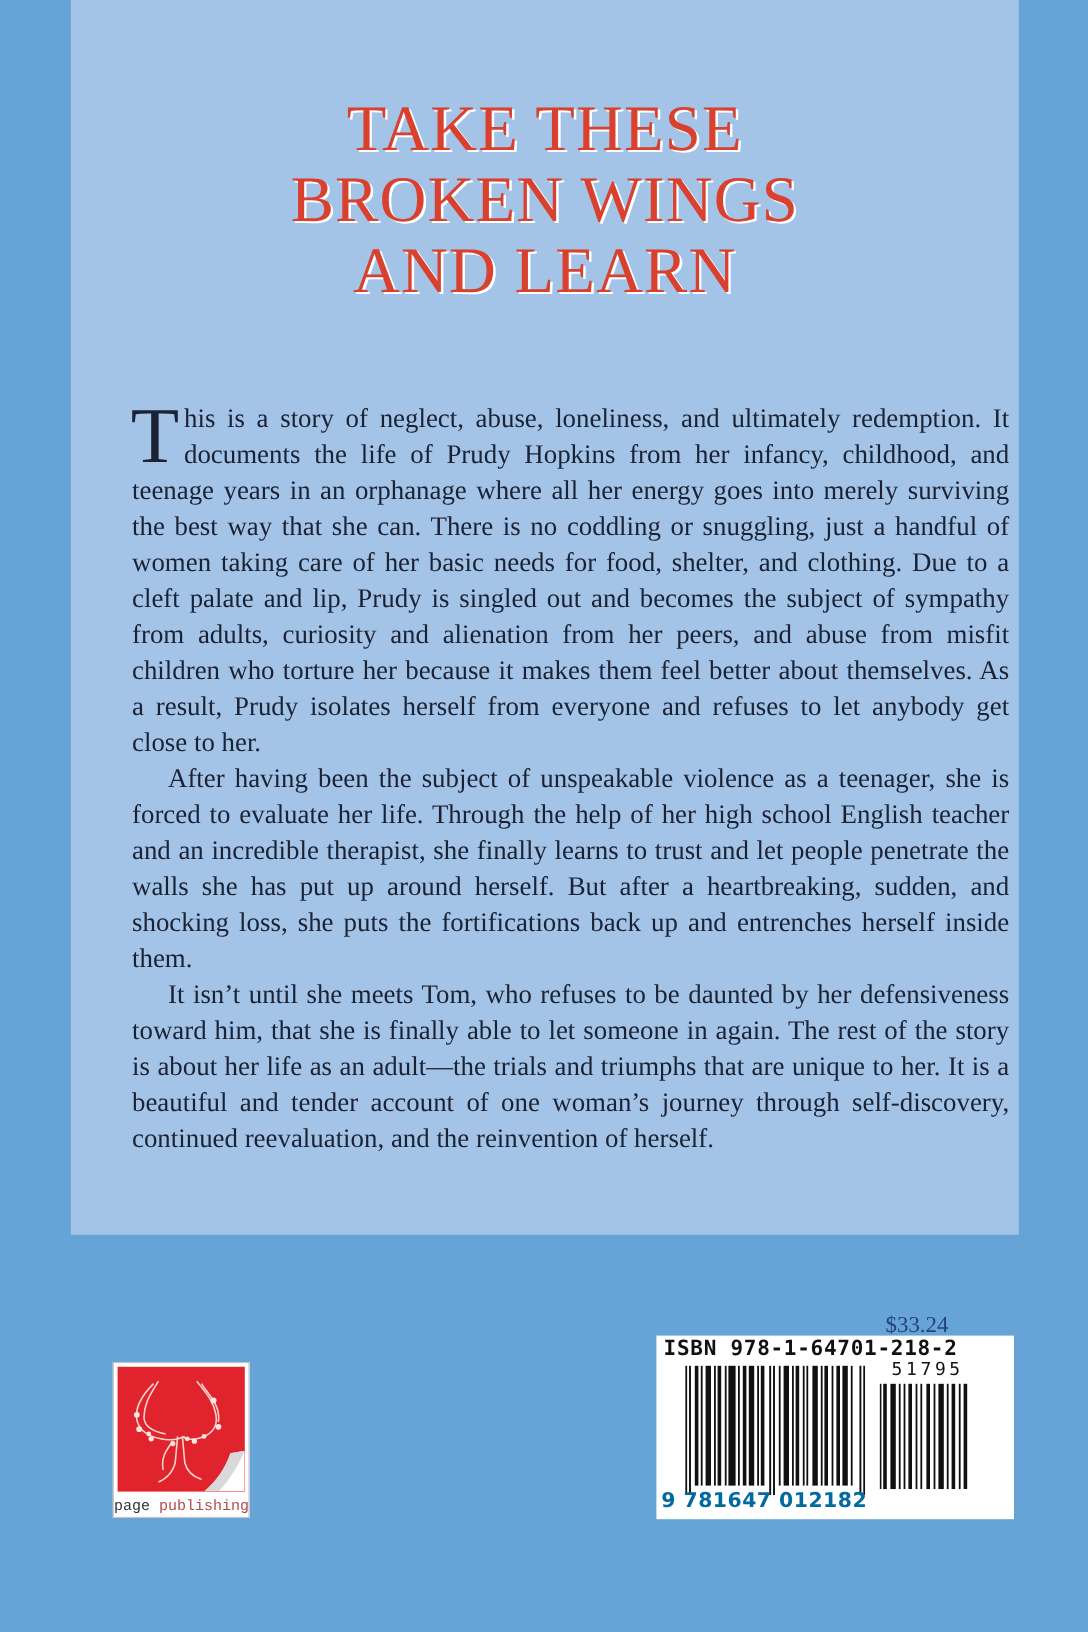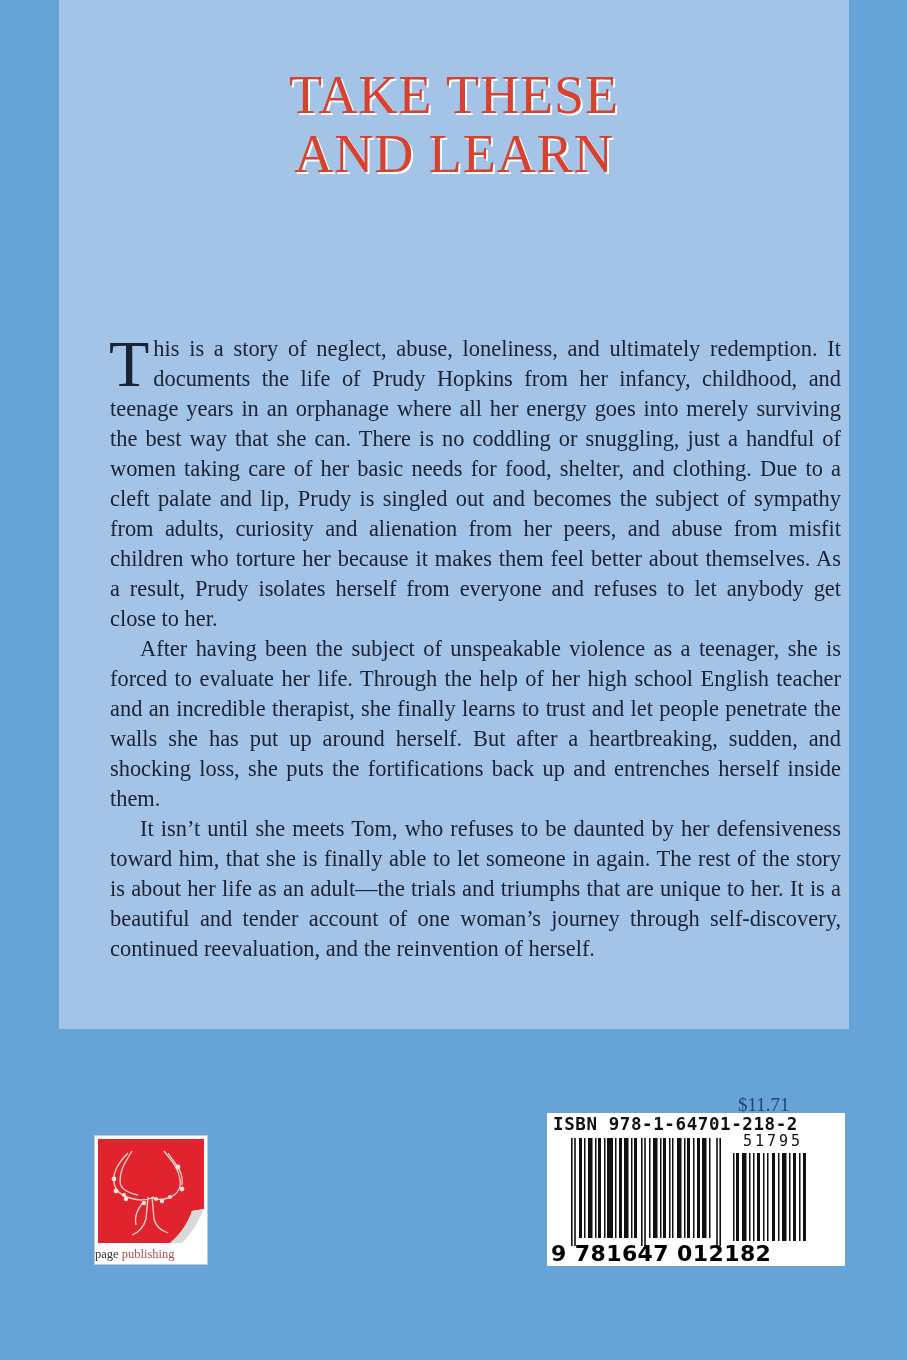--- a/index.html
+++ b/index.html
@@ -10,21 +10,21 @@
   }
   .panel {
     position:absolute; left:59px; top:0; width:790px; height:1029px;
     background:#a3c3e7;
   }
   .title {
     position:absolute; left:0; right:0; top:66px;
     text-align:center; color:#d9402e;
     font-size:54px; line-height:59px; letter-spacing:1px;
     text-shadow:2px 2px 0 #ffffff;
-    margin:0; font-weight:normal;
+    margin:12px; font-weight:normal;
   }
   .title div { white-space:nowrap; }
   .body {
     position:absolute; left:51px; top:334px; width:731px;
     color:#1b2233; font-size:22.4px; line-height:30px;
     text-align:justify;
   }
   .body p { margin:0; text-indent:30px; }
   .body p.first { text-indent:0; }
   .dropcap {
@@ -46,56 +46,57 @@
     white-space:nowrap;
   }
   .addon-text {
     position:absolute; left:196px; top:19px;
     font-family:"DejaVu Sans Mono","Liberation Mono",monospace;
     font-size:15px; font-weight:normal; color:#111; letter-spacing:3px;
   }
   .ean-text {
     position:absolute; left:4px; top:128px;
     font-family:"DejaVu Sans","Liberation Sans",sans-serif;
-    font-size:22px; font-weight:bold; color:#000000; letter-spacing:0.4px;
+    font-size:17px; font-weight:bold; color:#0369a1; letter-spacing:0.4px;
     white-space:nowrap;
   }
   .bars-main { position:absolute; left:24px; top:25px; width:150px; height:108px; }
   .bars-addon { position:absolute; left:186px; top:40px; width:75px; height:88px; }
   .logo {
     position:absolute; left:94px; top:1135px; width:114px; height:130px;
     background:#ffffff; border:1px solid #c8c8c8; box-sizing:border-box;
   }
   .logo-red {
     position:absolute; left:3px; top:3px; width:106px; height:104px;
     background:#e0232c; overflow:hidden;
   }
   .logo-label {
     position:absolute; left:0; right:0; bottom:2px; text-align:left;
-    font-size:12.5px; color:#333; white-space:nowrap;
+    font-size:12.5px; color:#333; white-space:nowrap;font-family:Liberation Mono, monospace;
   }
   .logo-label .pub { color:#b14a4a; }
 </style>
 </head>
 <body>
 
 <div class="panel">
   <h1 class="title">
     <div>TAKE THESE</div>
+    <div>BROKEN WINGS</div>
     <div>AND LEARN</div>
   </h1>
 
   <div class="body">
     <p class="first"><span class="dropcap">T</span><span>his is a story of neglect, abuse, loneliness, and ultimately redemption. It documents the life of Prudy Hopkins from her infancy, childhood, and teenage years in an orphanage where all her energy goes into merely surviving the best way that she can. There is no coddling or snuggling, just a handful of women taking care of her basic needs for food, shelter, and clothing. Due to a cleft palate and lip, Prudy is singled out and becomes the subject of sympathy from adults, curiosity and alienation from her peers, and abuse from misfit children who torture her because it makes them feel better about themselves. As a result, Prudy isolates herself from everyone and refuses to let anybody get close to her.</span></p>
     <p>After having been the subject of unspeakable violence as a teenager, she is forced to evaluate her life. Through the help of her high school English teacher and an incredible therapist, she finally learns to trust and let people penetrate the walls she has put up around herself. But after a heartbreaking, sudden, and shocking loss, she puts the fortifications back up and entrenches herself inside them.</p>
     <p>It isn’t until she meets Tom, who refuses to be daunted by her defensiveness toward him, that she is finally able to let someone in again. The rest of the story is about her life as an adult—the trials and triumphs that are unique to her. It is a beautiful and tender account of one woman’s journey through self-discovery, continued reevaluation, and the reinvention of herself.</p>
   </div>
 </div>
 
-<div class="price">$11.71</div>
+<div class="price">$33.24</div>
 
 <div class="barcode-box">
   <div class="isbn-text">ISBN 978-1-64701-218-2</div>
   <div class="addon-text">51795</div>
   <svg class="bars-main" viewBox="0 0 150 108" preserveAspectRatio="none">
     <g fill="#111">
       <rect x="0" y="0" width="1.6" height="108"></rect>
         <rect x="3.2" y="0" width="1.6" height="108"></rect>
       <rect x="8" y="0" width="3" height="100"></rect>
         <rect x="13" y="0" width="1.5" height="100"></rect>

